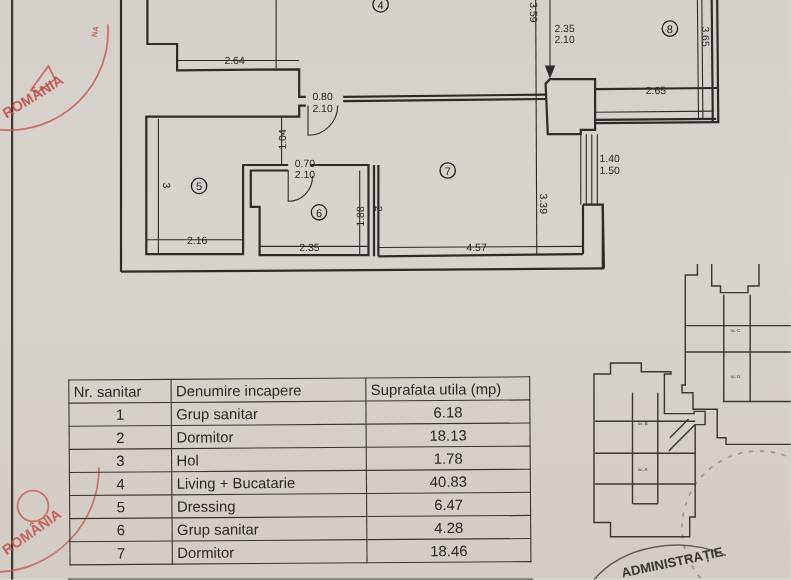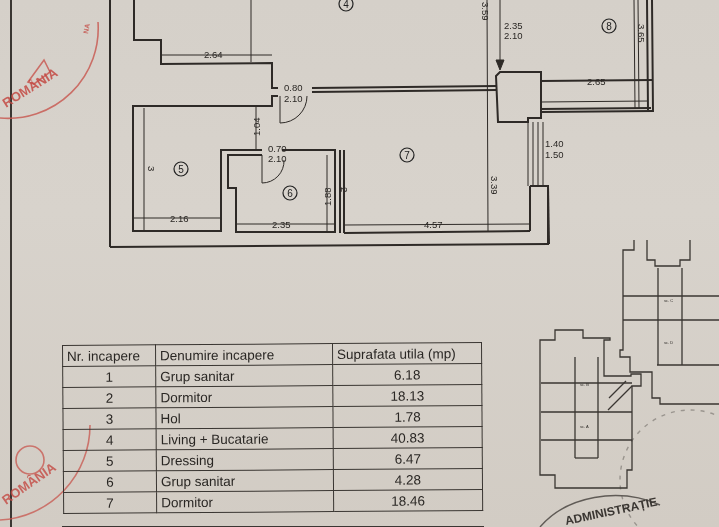--- a/index.html
+++ b/index.html
@@ -161,21 +161,21 @@
   <g stroke="#3a3632" stroke-width="1.4" fill="none" opacity="0.75">
     <path d="M540 527 A90 70 0 0 1 660 505"></path>
     <circle cx="690" cy="480" r="70" stroke-dasharray="4 6" opacity="0.5"></circle>
   </g>
   <text font-size="12" font-weight="bold" fill="#3a3632" font-family="Liberation Sans, sans-serif" transform="translate(566,525) rotate(-12)">ADMINISTRAȚIE</text>
 </svg>
 
 <table class="rooms">
   <thead>
     <tr>
-      <th>Nr. incapere</th>
+      <th>Nr. sanitar</th>
       <th>Denumire incapere</th>
       <th>Suprafata utila (mp)</th>
     </tr>
   </thead>
   <tbody>
     <tr>
       <td class="nr">1</td>
       <td class="name">Grup sanitar</td>
       <td class="area">6.18</td>
     </tr>

